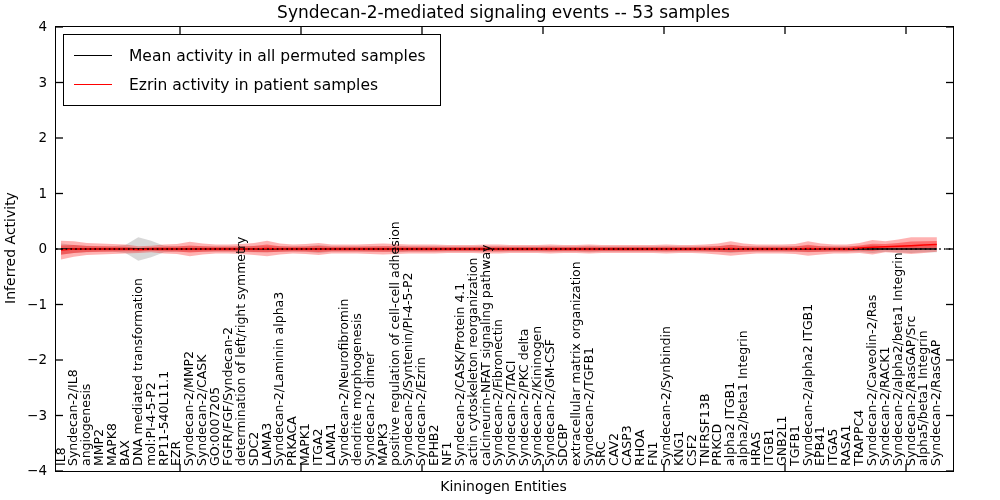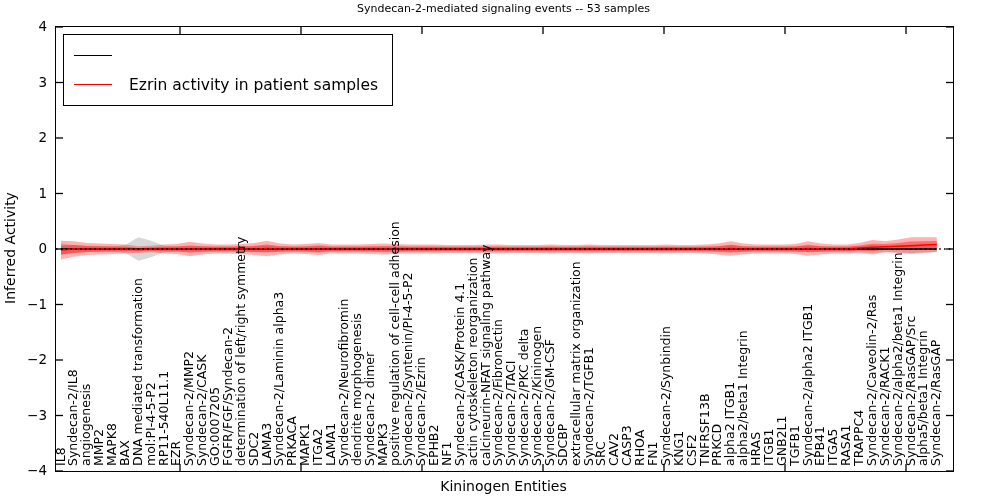--- a/index.html
+++ b/index.html
@@ -1,18 +1,18 @@
 <!DOCTYPE html>
 <html><head>
 <meta charset="utf-8">
 <style>
   html,body{margin:0;padding:0;background:#fff;overflow:hidden;}
   body{width:1000px;height:500px;font-family:"DejaVu Sans","Liberation Sans",sans-serif;color:#000;}
   #figure{position:relative;width:1000px;height:500px;background:#ffffff;}
-  #plot-title{position:absolute;left:55px;top:2px;width:897px;text-align:center;font-size:11px;}
+  #plot-title{position:absolute;left:55px;top:2px;width:897px;text-align:center;font-size:17px;}
   #ylabel{position:absolute;left:-60px;top:240px;width:140px;text-align:center;font-size:14px;
           transform:rotate(-90deg);transform-origin:center center;}
   #xlabel{position:absolute;left:55px;top:478px;width:897px;text-align:center;font-size:14px;}
   #plot-area{position:absolute;left:55px;top:26px;width:897px;height:444px;border:1.5px solid #000;box-sizing:content-box;}
   #plot-svg{position:absolute;left:0;top:0;width:897px;height:444px;display:block;}
   .ytick-label{position:absolute;left:0;width:47px;text-align:right;font-size:13.5px;line-height:18px;}
   .xtick-label{position:absolute;font-size:12.5px;line-height:13px;white-space:nowrap;
                transform:rotate(-90deg);transform-origin:0 0;}
   #legend{position:absolute;left:63px;top:34px;border:1.6px solid #000;background:#fff;
           padding:6px 14px 6px 10px;z-index:5;}
@@ -67,20 +67,21 @@
         <line x1="729" y1="0" x2="729" y2="7" stroke="#000" stroke-width="1.3"></line>
         <line x1="729" y1="437" x2="729" y2="444" stroke="#000" stroke-width="1.3"></line>
         <line x1="850" y1="0" x2="850" y2="7" stroke="#000" stroke-width="1.3"></line>
         <line x1="850" y1="437" x2="850" y2="444" stroke="#000" stroke-width="1.3"></line>
       </svg>
   </div>
 
   <div id="legend">
     <div class="legend-row">
       <span class="legend-line" id="legend-line-0" style="border-top-color: rgb(0, 0, 0);"></span>
+      <span class="legend-text">Mean activity in all permuted samples</span>
     </div>
     <div class="legend-row">
       <span class="legend-line" id="legend-line-1" style="border-top-color: rgb(255, 0, 0);"></span>
       <span class="legend-text">Ezrin activity in patient samples</span>
     </div>
   </div>
 <div class="ytick-label" style="top: 17px;">4</div>
     <div class="ytick-label" style="top: 72.5px;">3</div>
     <div class="ytick-label" style="top: 128px;">2</div>
     <div class="ytick-label" style="top: 183.5px;">1</div>

